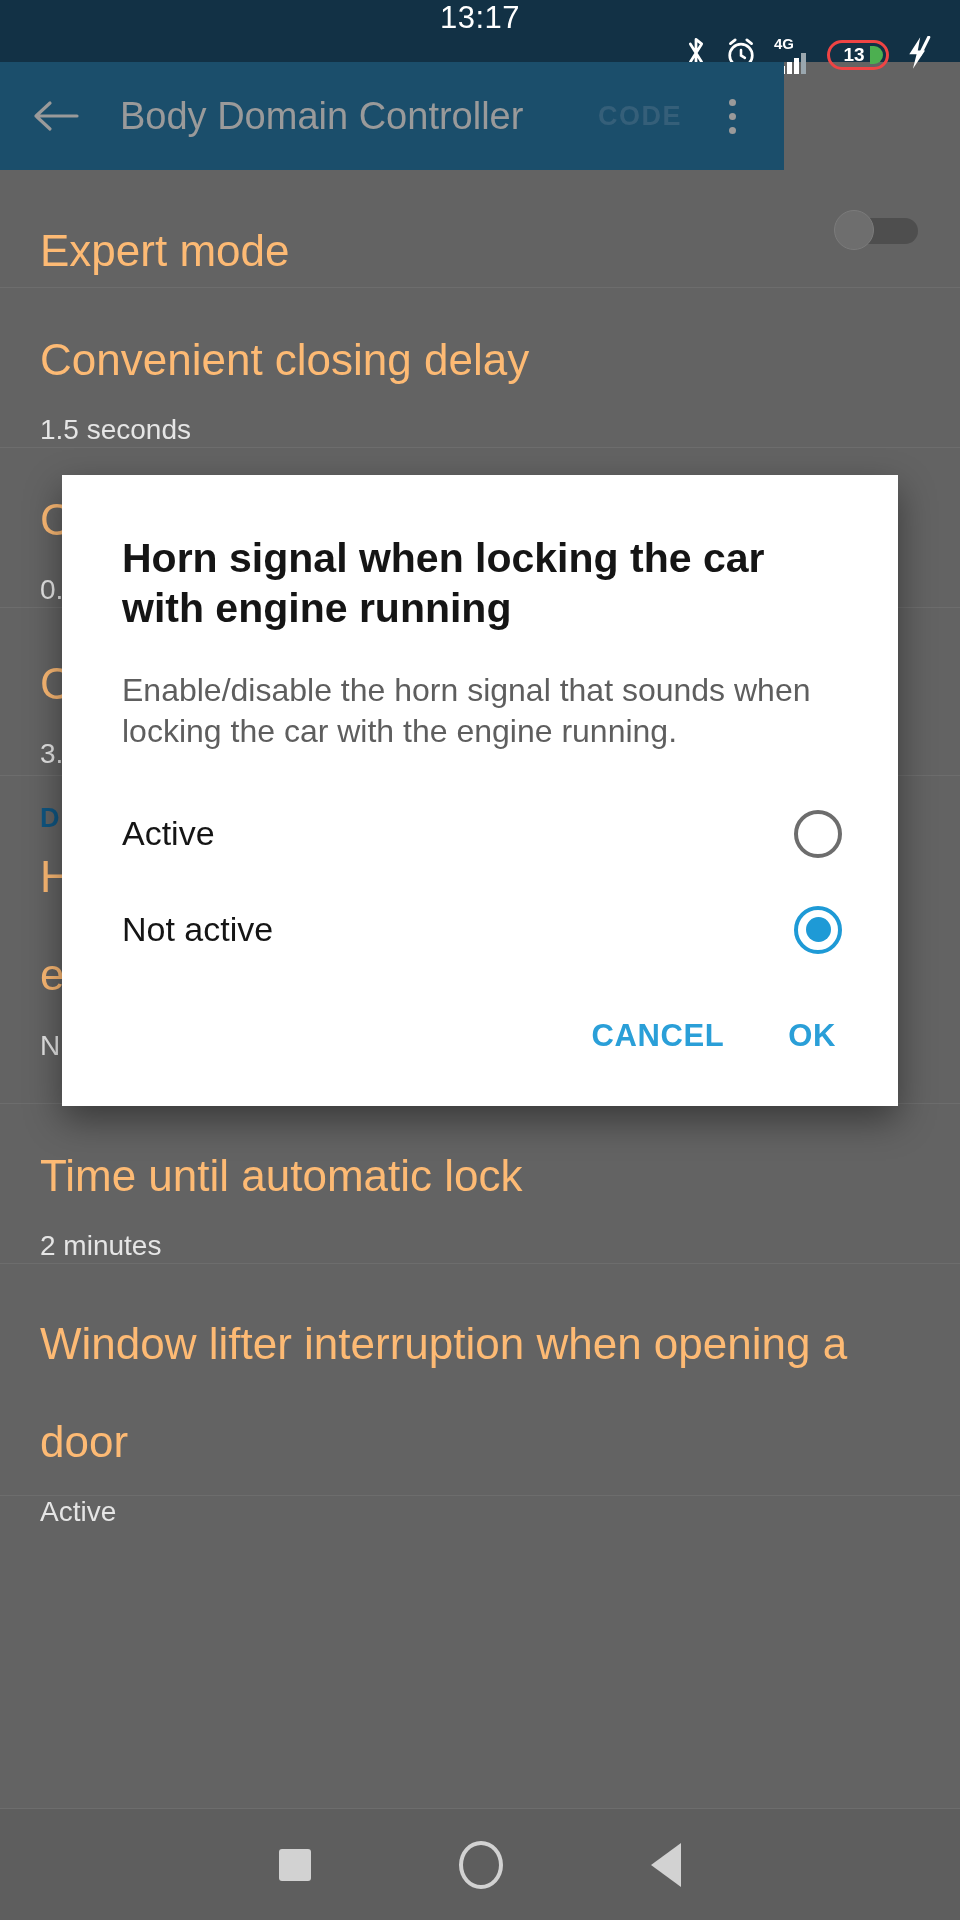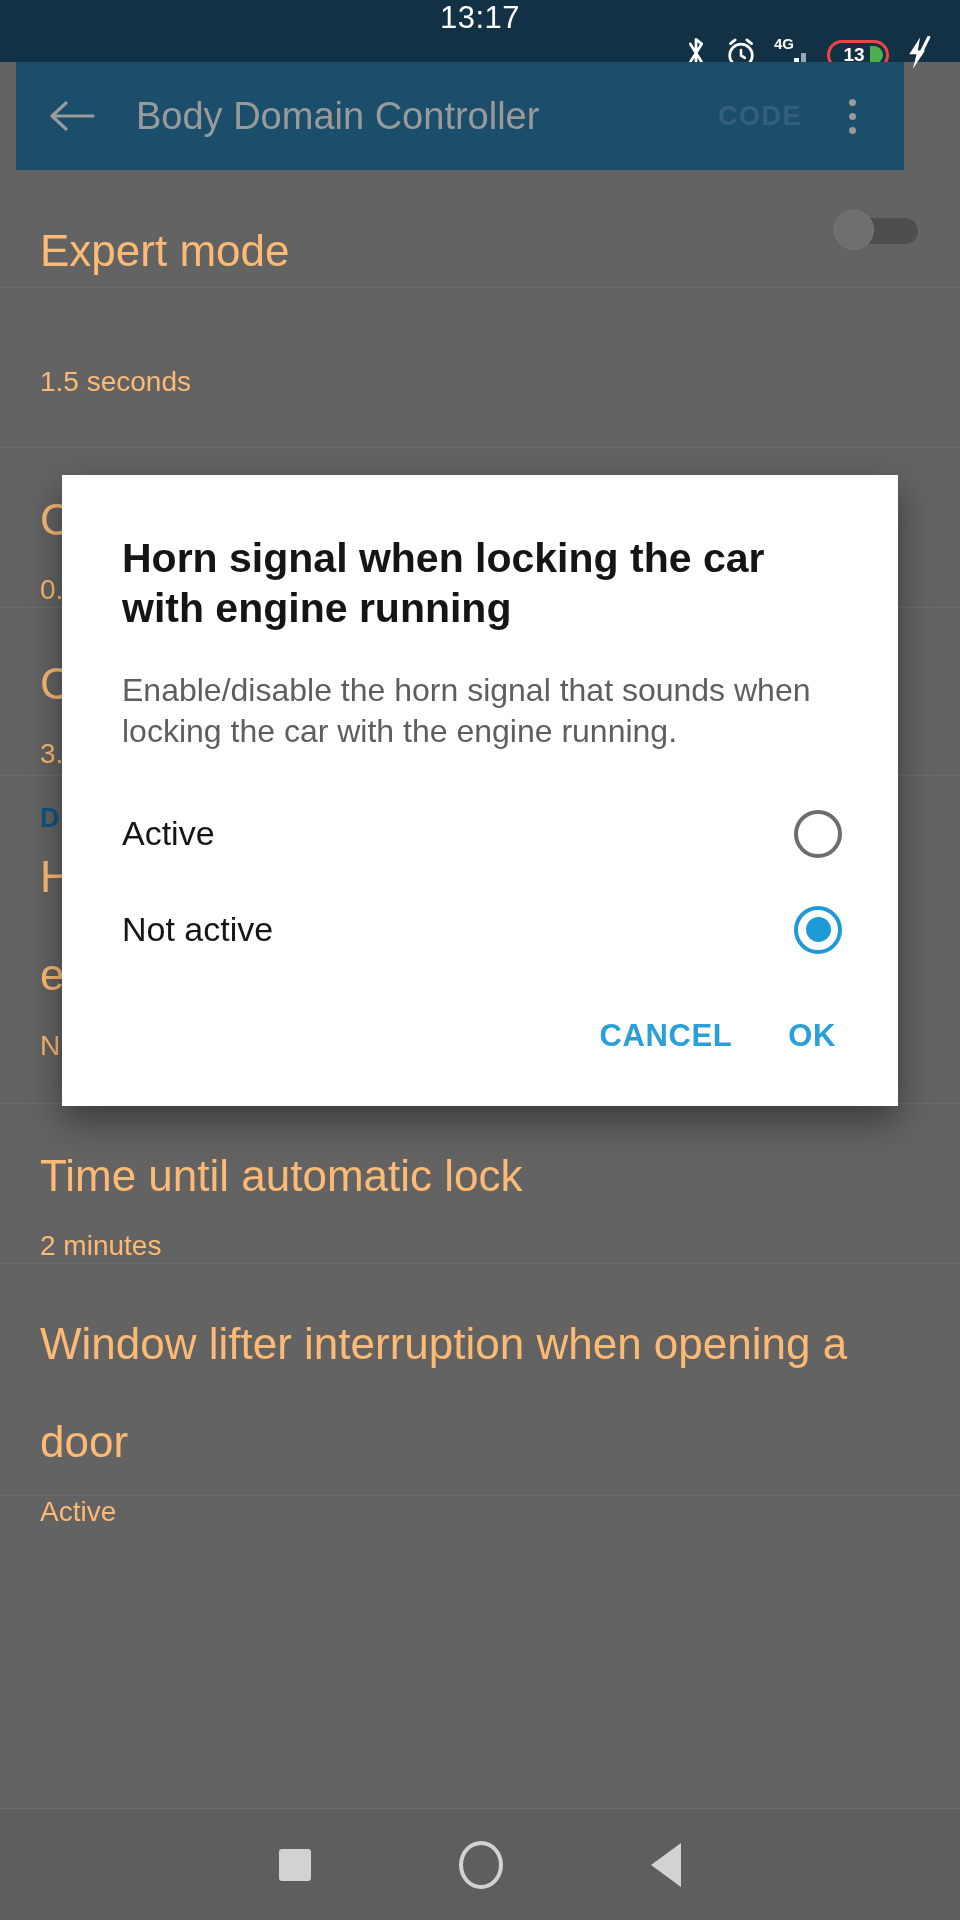--- a/index.html
+++ b/index.html
@@ -51,22 +51,22 @@
   .batt-num {
     font-size:19px; font-weight:700; color:#ffffff;
     position:relative; z-index:2;
     margin-right:8px;
   }
   .net-wrap { display:flex; flex-direction:column; align-items:flex-start; }
   .net-label { font-size:15px; font-weight:700; line-height:1; margin-bottom:1px; margin-left:2px;}
 
   
   .appbar {
-    position:absolute; top:62px; left:16px;
-    width:888px; height:108px;
+    position:absolute; top:62px; left:0;
+    width:784px; height:108px;
     background:#1b4e6b;
     display:flex; align-items:center;
     padding:16px 28px;
   }
   .appbar-back {
     width:56px; height:56px;
     display:flex; align-items:center; justify-content:center;
     flex:0 0 auto;
   }
   .appbar-title {
@@ -103,21 +103,21 @@
     position:relative;
     padding:0 40px;
     display:flex; align-items:center;
     border-bottom:1px solid #6d6d6d;
   }
   .row-text { flex:1 1 auto; min-width:0; }
   .row-title {
     font-size:44px; color:#fdba74; line-height:1.22;margin-top:44px;
   }
   .row-sub {
-    font-size:28px; color:#fdba74; margin-top:28px;
+    font-size:28px; color:#e5e5e5; margin-top:28px;
   }
   .section-head {
     font-size:27px; font-weight:700; color:#0f5580;
     padding:0 40px; display:flex; align-items:flex-end;
   }
 
   
   .switch {
     position:relative; width:86px; height:44px;
     flex:0 0 auto;
@@ -178,21 +178,21 @@
     content:"";
     position:absolute;
     left:50%; top:50%;
     width:25px; height:25px;
     margin:-12.5px 0 0 -12.5px;
     border-radius:50%;
     background:#1e9ad6;
   }
   .dlg-actions {
     display:flex; align-items:center; justify-content:flex-end;
-    gap:0;
+    gap:8px;
     padding:18px 34px 30px 0;
   }
   .dlg-btn {
     font-size:31px; font-weight:700; letter-spacing:0.6px;
     color:#2a9fd8;
     padding:22px 28px;
     background:none; border:none;
     font-family:"Liberation Sans", sans-serif;
     cursor:pointer;
   }
@@ -294,20 +294,21 @@
         <div class="row-title">Expert mode</div>
       </div>
       <div class="switch">
         <div class="track"></div>
         <div class="knob"></div>
       </div>
     </div>
 
     <div class="row" style="height:160px;">
       <div class="row-text">
+        <div class="row-title">Convenient closing delay</div>
         <div class="row-sub">1.5 seconds</div>
       </div>
     </div>
 
     <div class="row" style="height:160px;">
       <div class="row-text">
         <div class="row-title">C</div>
         <div class="row-sub">0.</div>
       </div>
     </div>

